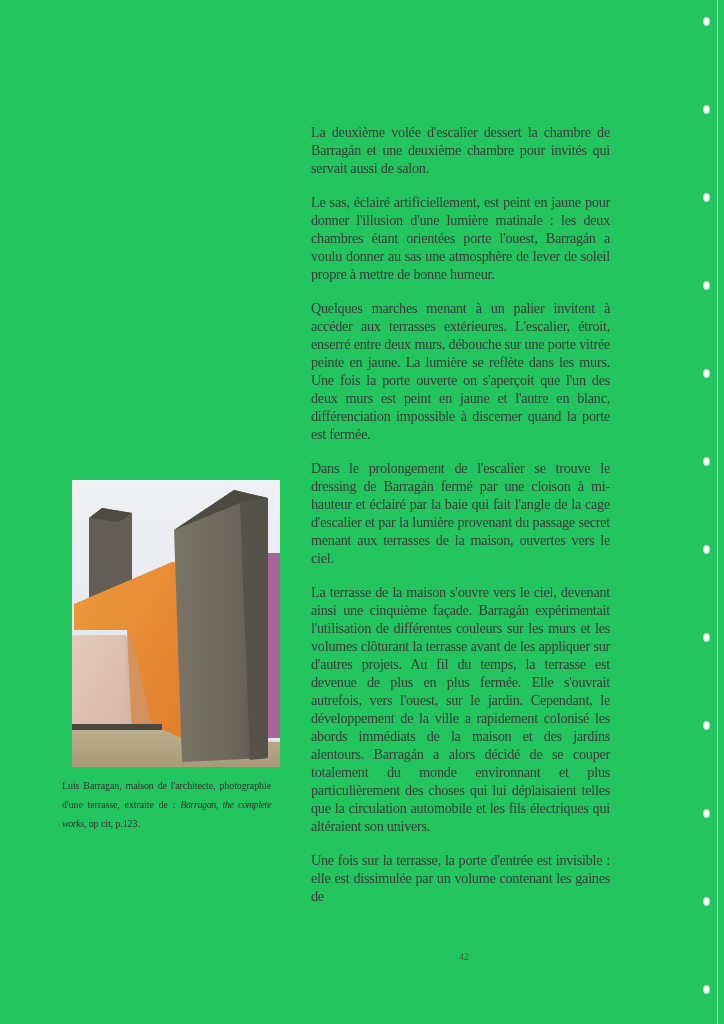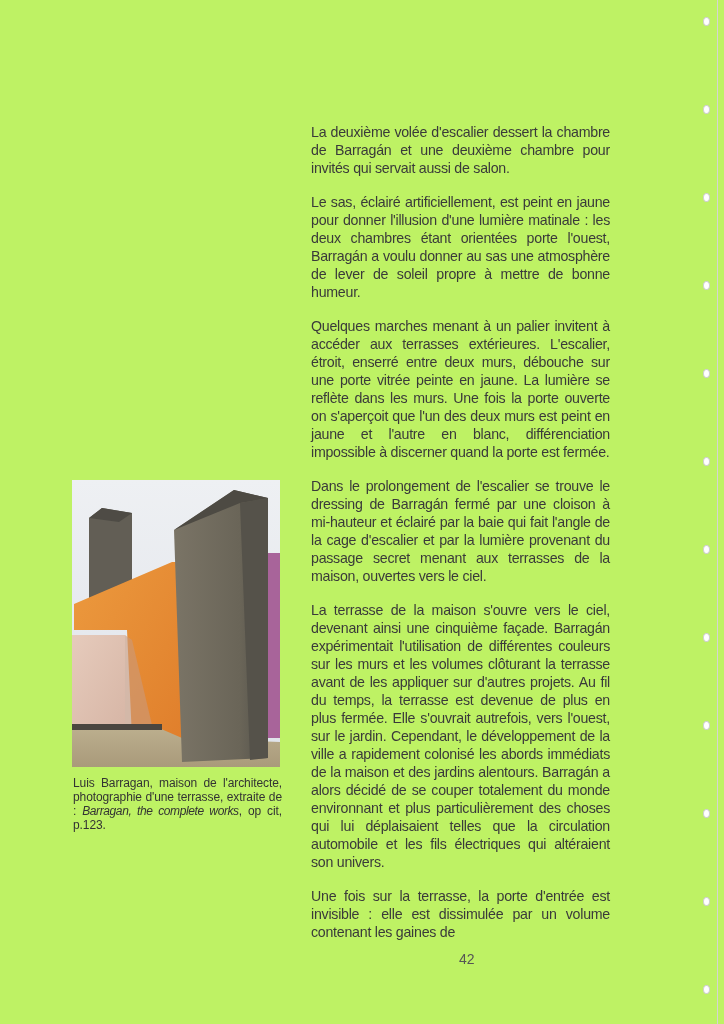--- a/index.html
+++ b/index.html
@@ -4,21 +4,21 @@
   <style>
     html, body { margin: 0; padding: 0; }
     body {
       width: 724px; height: 1024px;
       background: #ffffff;
       position: relative;
       overflow: hidden;
       font-family: "Liberation Sans", sans-serif;
       color: #3a3a3a;
     }
-    .page { position: absolute; inset: 0; background: #bef264; }
+    .page { position: absolute; inset: 0; background: #22c55e; font-family: Liberation Serif, serif; }
     .right-edge {
       position: absolute; left: 717px; top: 0; width: 1px; height: 1024px;
       background: #d4d4d4;
     }
     .hole {
       position: absolute; left: 703px; width: 7px; height: 9px;
       border: 1px solid #cfcfcf; border-radius: 50%;
       box-sizing: border-box; background: #ffffff;
     }
     .text-col {
@@ -29,29 +29,29 @@
       font-stretch: condensed;
     }
     .text-col p { margin: 0 0 16px 0; }
     .figure {
       position: absolute; left: 72px; top: 480px; width: 208px; height: 287px;
       overflow: hidden;
       background: #e9ebee;
     }
     .figure svg { display: block; width: 100%; height: 100%; }
     .caption {
-      position: absolute; left: 73px; top: 776px; width: 209px;
-      font-size: 12px; line-height: 14px; letter-spacing: -0.1px;
+      position: absolute; left: 62px; top: 776px; width: 209px;
+      font-size: 10px; line-height: 19px; letter-spacing: -0.1px;
       color: #333;
       text-align: justify;
     }
     .caption .cap-italic { font-style: italic; letter-spacing: -0.4px; }
     .page-number {
       position: absolute; left: 459px; top: 951px;
-      font-size: 14px; color: #555;
+      font-size: 10px; color: #555;
     }
   </style>
 </head>
 <body>
 
 <div class="page">
   <div class="right-edge"></div>
 
   <div>
     <div class="hole" style="top:17px"></div>

